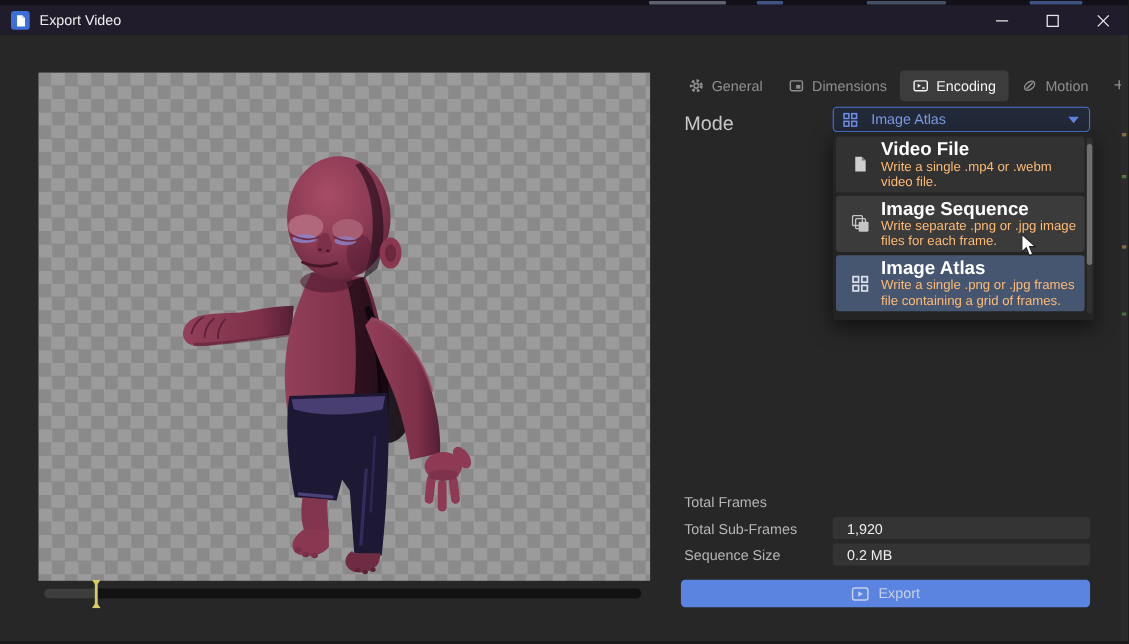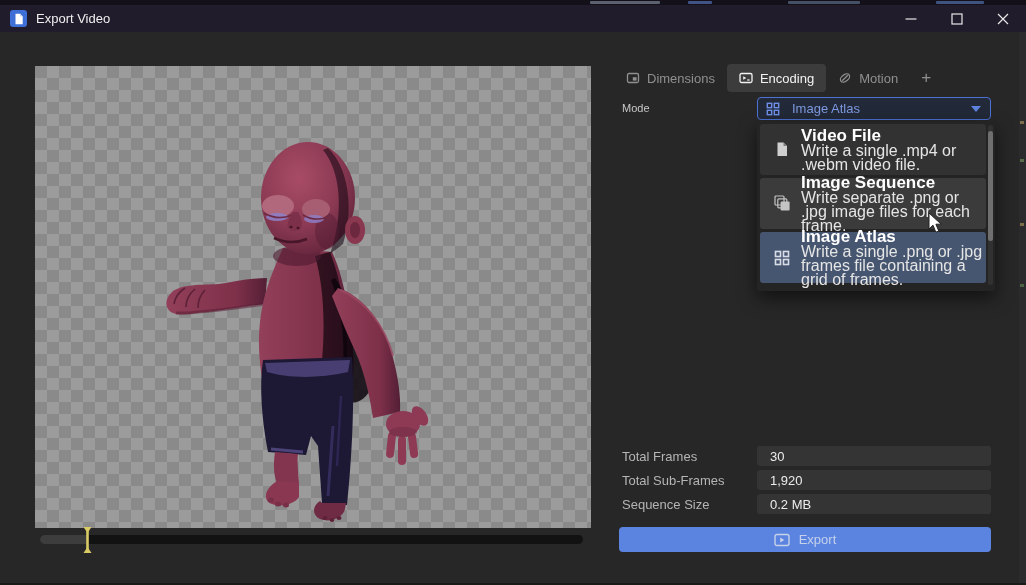--- a/index.html
+++ b/index.html
@@ -26,36 +26,36 @@
   .timeline-track{position:absolute;left:40px;top:503px;width:543px;height:9px;background:#121212;border-radius:5px;}
   .timeline-fill{position:absolute;left:0;top:0;width:48px;height:9px;background:#3d3d3d;border-radius:5px 2px 2px 5px;}
   .timeline-handle{position:absolute;left:82px;top:495px;width:11px;height:26px;}
   
   .tabs{position:absolute;left:614px;top:32px;height:28px;display:flex;align-items:center;font-size:13px;color:#909090;}
   .tab{display:flex;align-items:center;gap:7px;padding:0 12px;height:28px;border-radius:4px;cursor:pointer;white-space:nowrap;}
   .tab.active{background:#3c3c3c;color:#f3f3f3;}
   .tab svg{flex:0 0 auto;}
   .tab-add{padding:0 11px;font-size:17px;color:#909090;cursor:pointer;}
   
-  .mode-label{position:absolute;left:622px;top:70px;font-size:11px;color:#c8c8c8;}
+  .mode-label{position:absolute;left:622px;top:70px;font-size:18px;color:#c8c8c8;}
   .combo{position:absolute;left:757px;top:65px;width:234px;height:23px;background:#222938;border:1px solid #4d72d4;border-radius:4px;
          display:flex;align-items:center;box-sizing:border-box;cursor:pointer;}
   .combo-icon{margin-left:8px;display:flex;}
   .combo-text{margin-left:12px;font-size:13px;color:#7e99e2;}
   .combo-caret{margin-left:auto;margin-right:9px;display:flex;}
   
   .dropdown{position:absolute;left:757px;top:89px;width:238px;height:170px;background:#242424;border-radius:2px;
             box-shadow:0 7px 18px rgba(0,0,0,.55);padding:3px 9px 3px 3px;box-sizing:border-box;z-index:20;}
   .option{position:relative;height:51px;border-radius:3px;margin-bottom:3px;background:#323232;display:flex;align-items:center;cursor:pointer;}
   .option.hovered{background:#3b3b3b;}
   .option.selected{background:#475670;}
   .opt-icon{width:22px;margin:0 8px 0 11px;display:flex;justify-content:center;flex:0 0 auto;}
   .opt-text{flex:1;padding-right:2px;}
   .opt-title{font-size:17px;font-weight:bold;color:#ffffff;line-height:15px;}
-  .opt-desc{font-size:16px;color:#e5e5e5;line-height:14px;margin-top:1px;}
+  .opt-desc{font-size:12px;color:#fdba74;line-height:14px;margin-top:1px;}
   .dd-scrollbar{position:absolute;right:2px;top:4px;width:5px;height:160px;background:#313131;border-radius:3px;}
   .dd-thumb{position:absolute;left:0;top:6px;width:5px;height:110px;background:#6f6f6f;border-radius:3px;}
   
   .stat-label{position:absolute;left:622px;font-size:13px;color:#b5b5b5;}
   .stat-value{position:absolute;left:757px;width:234px;height:20px;background:#343434;border-radius:3px;
               font-size:13px;color:#ececec;display:flex;align-items:center;padding-left:13px;box-sizing:border-box;}
   
   .export-btn{position:absolute;left:619px;top:495px;width:372px;height:25px;background:#5b84e0;border:none;border-radius:4px;
               display:flex;align-items:center;justify-content:center;gap:9px;color:#c6d1ea;font-size:13px;
               font-family:inherit;cursor:pointer;}
@@ -179,20 +179,29 @@
       <svg width="11" height="26" viewBox="0 0 11 26">
         <path d="M1.5,0 h8 l-4,6 z" fill="#d9ca67"></path>
         <rect x="4.2" y="4" width="2.6" height="18" fill="#d9ca67"></rect>
         <path d="M1.5,26 h8 l-4,-6 z" fill="#d9ca67"></path>
       </svg>
     </div>
 
     <div class="tabs">
       <div class="tab">
         <svg width="14" height="14" viewBox="0 0 14 14">
+          <g stroke="currentColor" fill="none">
+              <circle cx="7" cy="7" r="2.1" stroke-width="1.4"></circle>
+              <circle cx="7" cy="7" r="4.6" stroke-width="2.6" stroke-dasharray="2.3 1.95"></circle>
+            </g>
+        </svg>
+        <span>General</span>
+      </div>
+      <div class="tab">
+        <svg width="14" height="14" viewBox="0 0 14 14">
           <rect x="1.5" y="2.5" width="11" height="9" rx="1.5" fill="none" stroke="currentColor" stroke-width="1.3"></rect>
           <rect x="6.8" y="6.2" width="3.8" height="3.4" fill="currentColor"></rect>
         </svg>
         <span>Dimensions</span>
       </div>
       <div class="tab active">
         <svg width="14" height="14" viewBox="0 0 14 14">
           <rect x="1" y="2.5" width="12" height="9" rx="1.5" fill="none" stroke="currentColor" stroke-width="1.3"></rect>
           <path d="M4.2,5.2 l3,1.8 -3,1.8 z" fill="currentColor"></path>
           <line x1="8.3" y1="9" x2="10.6" y2="9" stroke="currentColor" stroke-width="1.3"></line>
@@ -270,21 +279,20 @@
           <div class="opt-title">Image Atlas</div>
           <div class="opt-desc">Write a single .png or .jpg frames file containing a grid of frames.</div>
         </span>
       </div>
       <div class="dd-scrollbar">
         <div class="dd-thumb"></div>
       </div>
     </div>
 
     <div class="stat-label" style="top:417px;">Total Frames</div>
-    <div class="stat-value" style="top:414px;">30</div>
     <div class="stat-label" style="top:441px;">Total Sub-Frames</div>
     <div class="stat-value" style="top:438px;">1,920</div>
     <div class="stat-label" style="top:465px;">Sequence Size</div>
     <div class="stat-value" style="top:462px;">0.2 MB</div>
 
     <button class="export-btn">
       <svg width="16" height="14" viewBox="0 0 16 14">
         <rect x="1" y="1.5" width="14" height="11" rx="2" fill="none" stroke="#c6d1ea" stroke-width="1.4"></rect>
         <path d="M6.2,4.4 l4.2,2.6 -4.2,2.6 z" fill="#c6d1ea"></path>
       </svg>

